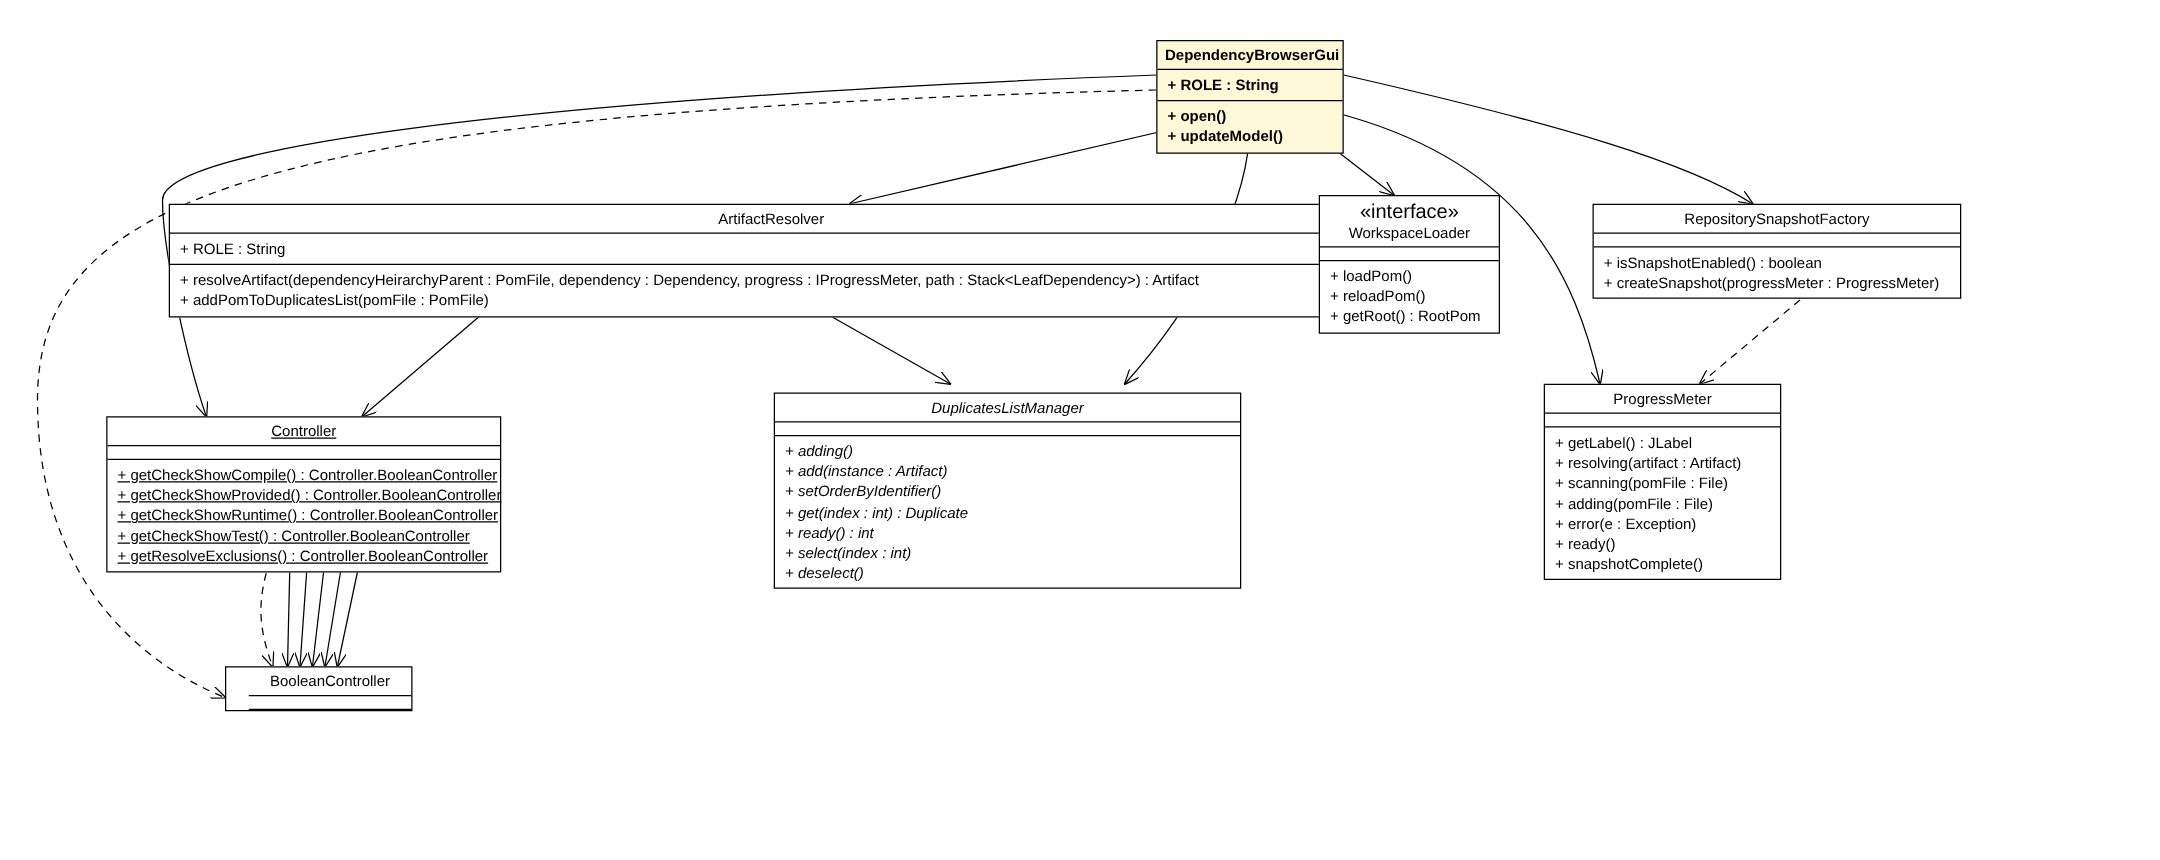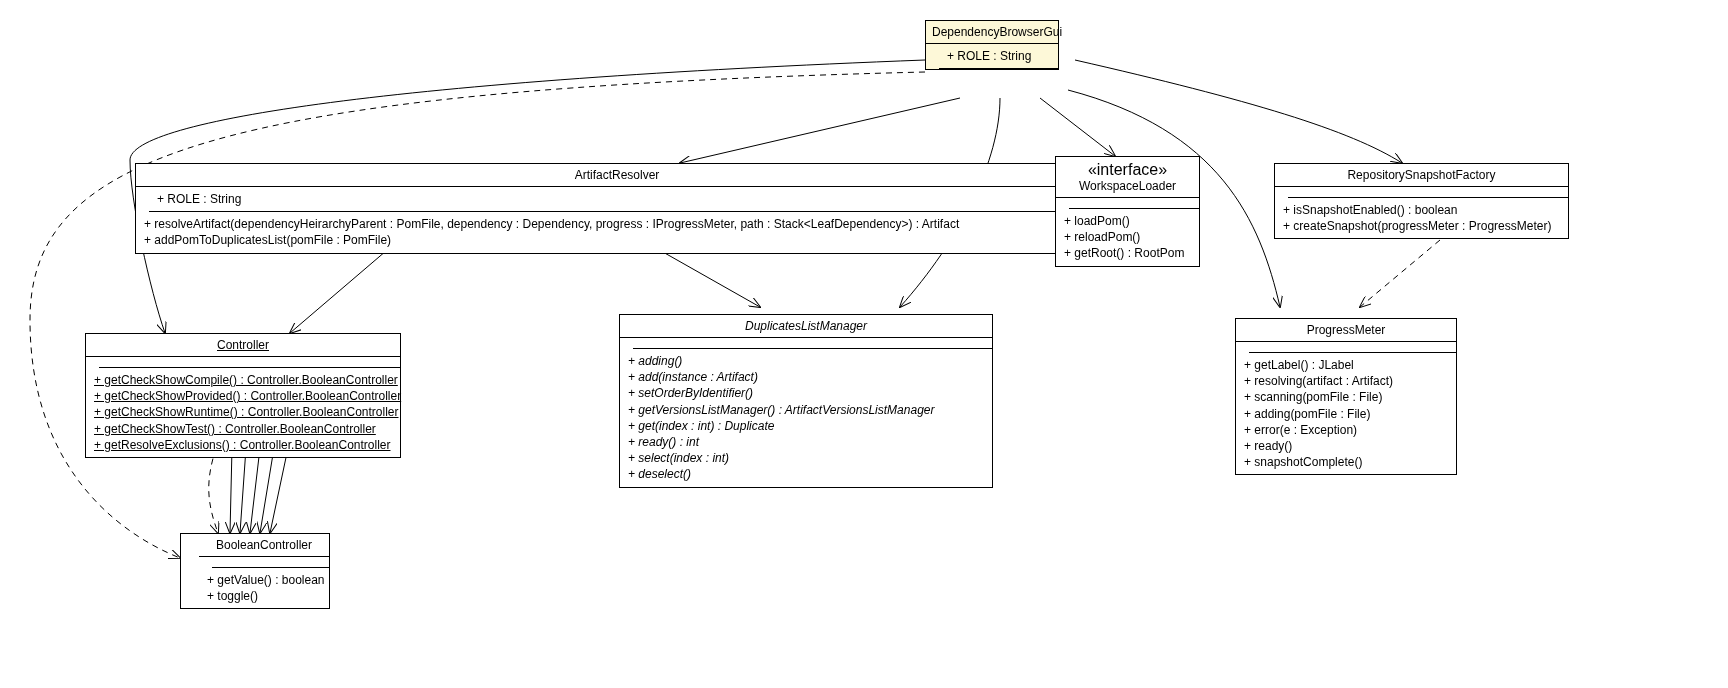--- a/index.html
+++ b/index.html
@@ -24,21 +24,20 @@
     text-align: center;
     border-bottom: 1px solid #000;
     padding: 4px 6px;
     font-size: 12px;
   }
   .uml-title .stereotype { display:block; font-size:16px; }
   .uml-attrs {
     border-bottom: 1px solid #000;
     padding: 4px 8px;
     min-height: 6px;
-    margin-left: 13px;
   }
   .uml-attrs.empty { padding: 0; min-height: 10px; }
   .uml-ops { padding: 4px 8px; }
   .uml-row { white-space: nowrap; line-height: 1.35; }
   svg.connectors {
     position: absolute;
     top: 0; left: 0;
     width: 1728px;
     height: 688px;
     pointer-events: none;
@@ -75,24 +74,28 @@
   <path d="M 1440 240 L 1360 307" stroke="#000" fill="none" stroke-dasharray="6,5" marker-end="url(#arrow)"></path>
 
   <path d="M 216 448 C 206 480, 206 500, 218 533" stroke="#000" fill="none" stroke-dasharray="6,5" marker-end="url(#arrow)"></path>
   <path d="M 232 448 L 230 533" stroke="#000" fill="none" marker-end="url(#arrow)"></path>
   <path d="M 246 448 L 240 533" stroke="#000" fill="none" marker-end="url(#arrow)"></path>
   <path d="M 260 448 L 250 533" stroke="#000" fill="none" marker-end="url(#arrow)"></path>
   <path d="M 274 448 L 260 533" stroke="#000" fill="none" marker-end="url(#arrow)"></path>
   <path d="M 288 448 L 270 533" stroke="#000" fill="none" marker-end="url(#arrow)"></path>
 </svg>
 
-<div class="uml-class highlighted" style="left:925px; top:20px; width:134px;">
+<div class="uml-class highlighted" style="left:925px; top:32px; width:150px;font-weight:bold;">
   <div class="uml-title"><span>DependencyBrowserGui</span></div>
   <div class="uml-attrs">
     <div class="uml-row">+ ROLE : String</div>
+  </div>
+  <div class="uml-ops">
+    <div class="uml-row">+ open()</div>
+    <div class="uml-row">+ updateModel()</div>
   </div>
 </div>
 
 <div class="uml-class" style="left:135px; top:163px; width:964px;">
   <div class="uml-title"><span>ArtifactResolver</span></div>
   <div class="uml-attrs">
     <div class="uml-row">+ ROLE : String</div>
   </div>
   <div class="uml-ops">
     <div class="uml-row">+ resolveArtifact(dependencyHeirarchyParent : PomFile, dependency : Dependency, progress : IProgressMeter, path : Stack&lt;LeafDependency&gt;) : Artifact</div>
@@ -134,42 +137,37 @@
   </div>
 </div>
 
 <div class="uml-class" style="left:619px; top:314px; width:374px;font-style:italic;">
   <div class="uml-title"><span>DuplicatesListManager</span></div>
   <div class="uml-attrs empty"></div>
   <div class="uml-ops">
     <div class="uml-row">+ adding()</div>
     <div class="uml-row">+ add(instance : Artifact)</div>
     <div class="uml-row">+ setOrderByIdentifier()</div>
-    <div class="uml-row">+ getVersionsListManager() : ArtifactVersionsListManager</div>
     <div class="uml-row">+ get(index : int) : Duplicate</div>
     <div class="uml-row">+ ready() : int</div>
     <div class="uml-row">+ select(index : int)</div>
     <div class="uml-row">+ deselect()</div>
   </div>
 </div>
 
-<div class="uml-class" style="left:1235px; top:318px; width:222px;">
+<div class="uml-class" style="left:1235px; top:307px; width:190px;">
   <div class="uml-title"><span>ProgressMeter</span></div>
   <div class="uml-attrs empty"></div>
   <div class="uml-ops">
     <div class="uml-row">+ getLabel() : JLabel</div>
     <div class="uml-row">+ resolving(artifact : Artifact)</div>
     <div class="uml-row">+ scanning(pomFile : File)</div>
     <div class="uml-row">+ adding(pomFile : File)</div>
     <div class="uml-row">+ error(e : Exception)</div>
     <div class="uml-row">+ ready()</div>
     <div class="uml-row">+ snapshotComplete()</div>
   </div>
 </div>
 
 <div class="uml-class" style="left:180px; top:533px; width:150px;padding-left:18px;">
   <div class="uml-title"><span>BooleanController</span></div>
   <div class="uml-attrs empty"></div>
-  <div class="uml-ops">
-    <div class="uml-row">+ getValue() : boolean</div>
-    <div class="uml-row">+ toggle()</div>
-  </div>
 </div>
 
 </body></html>

